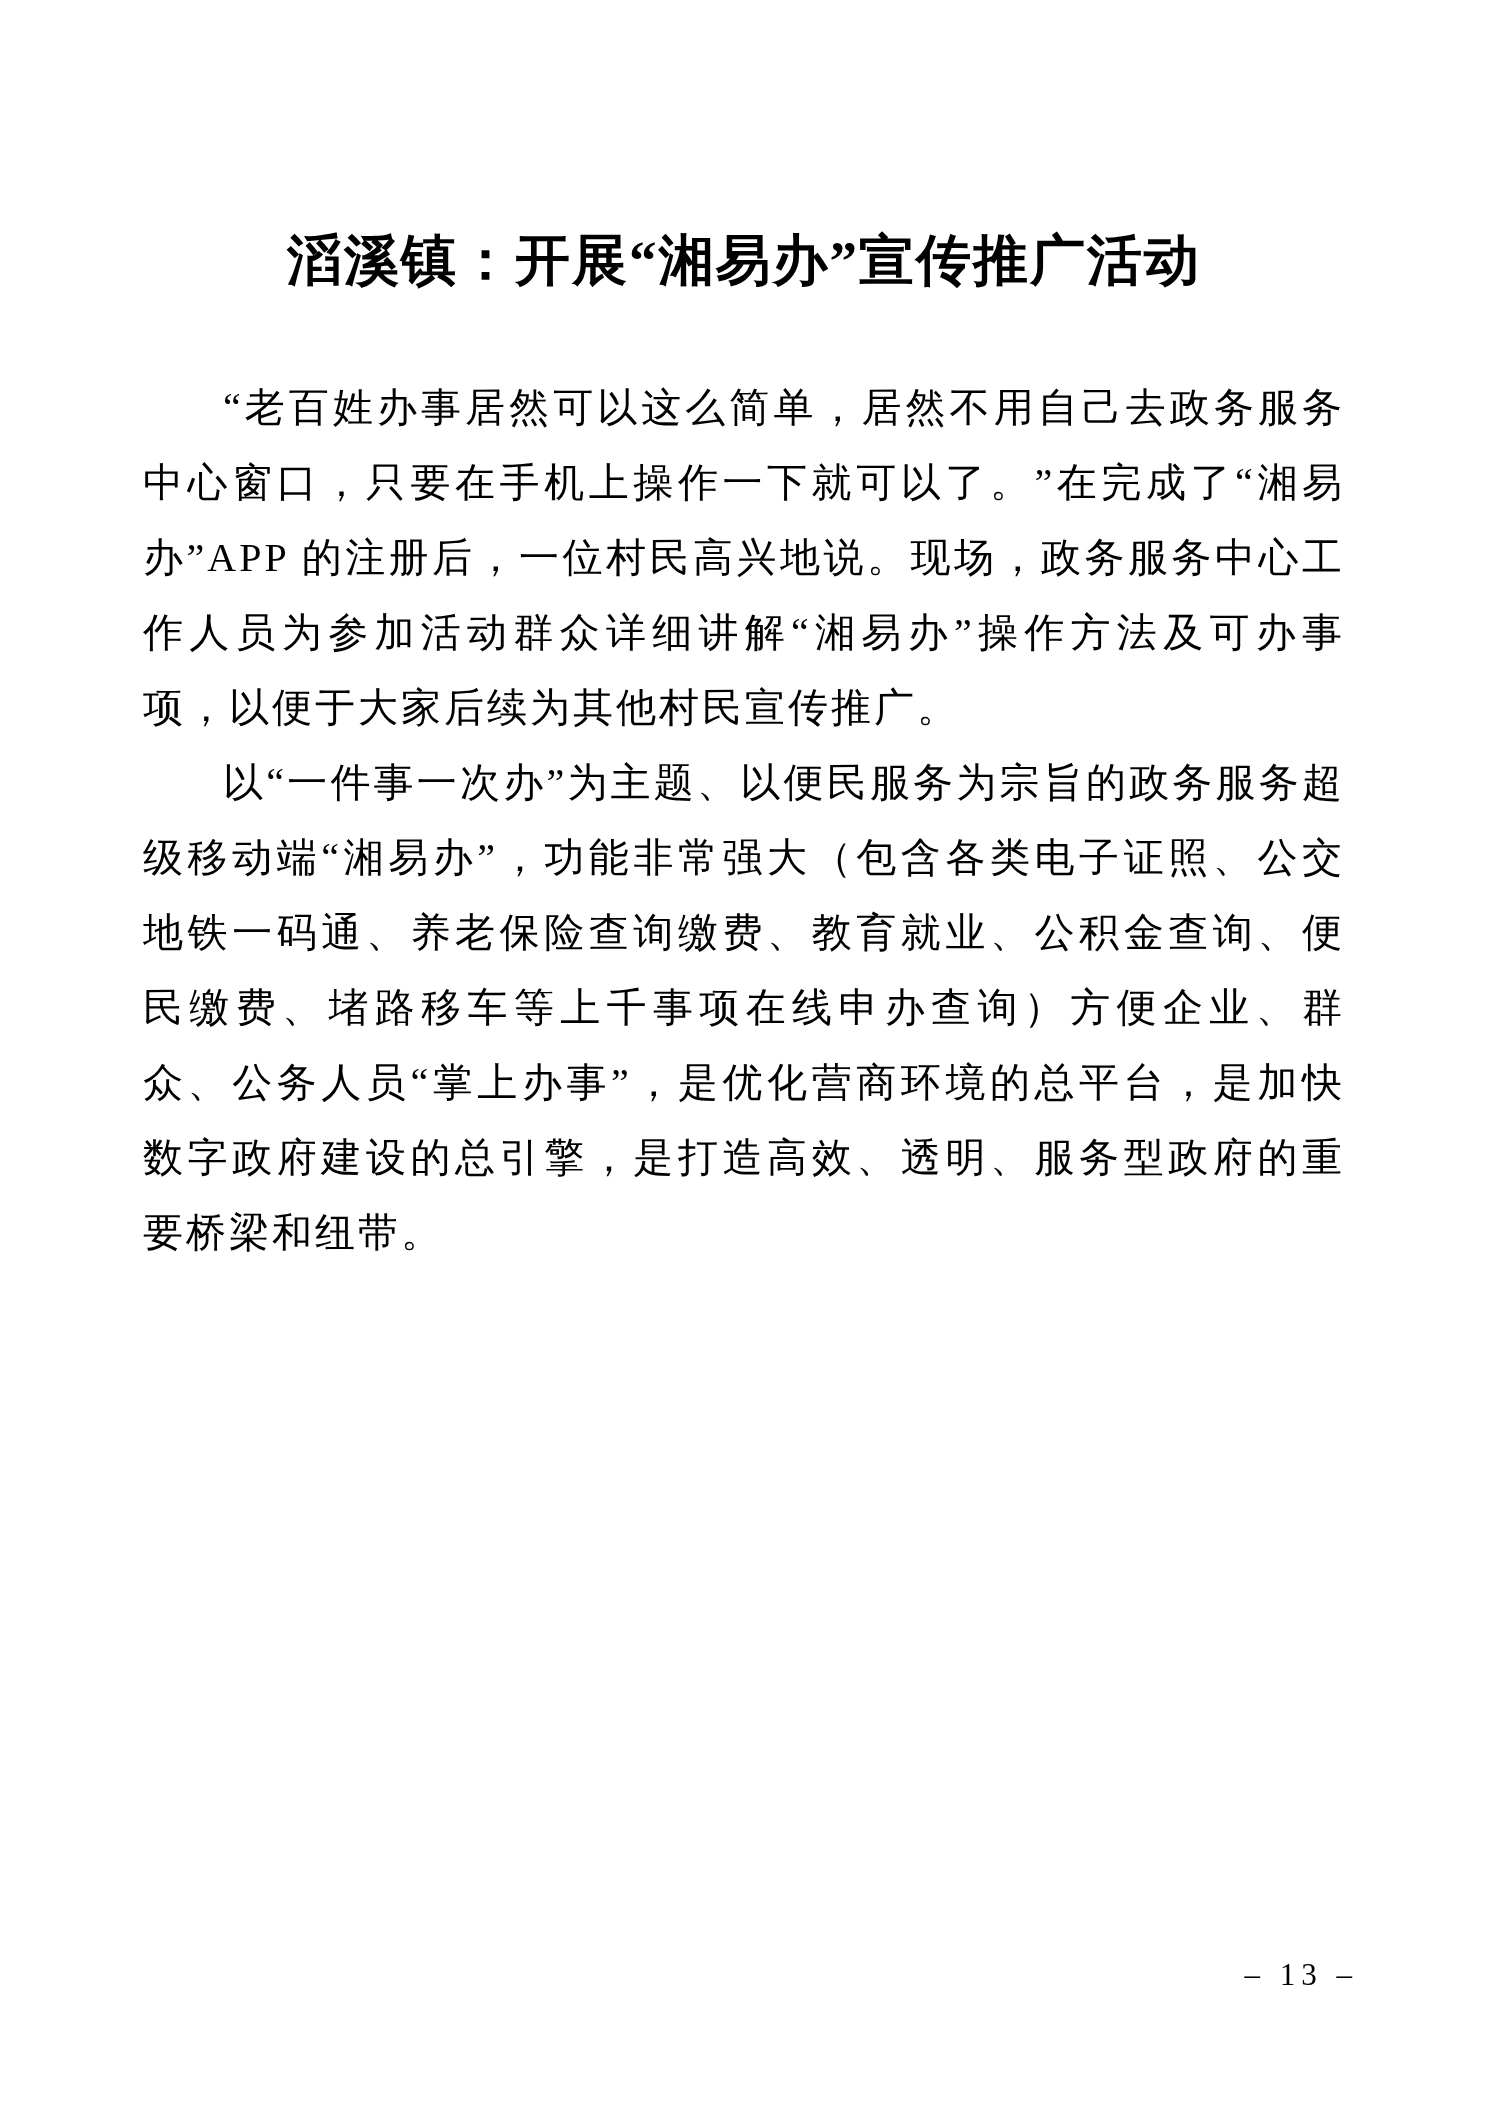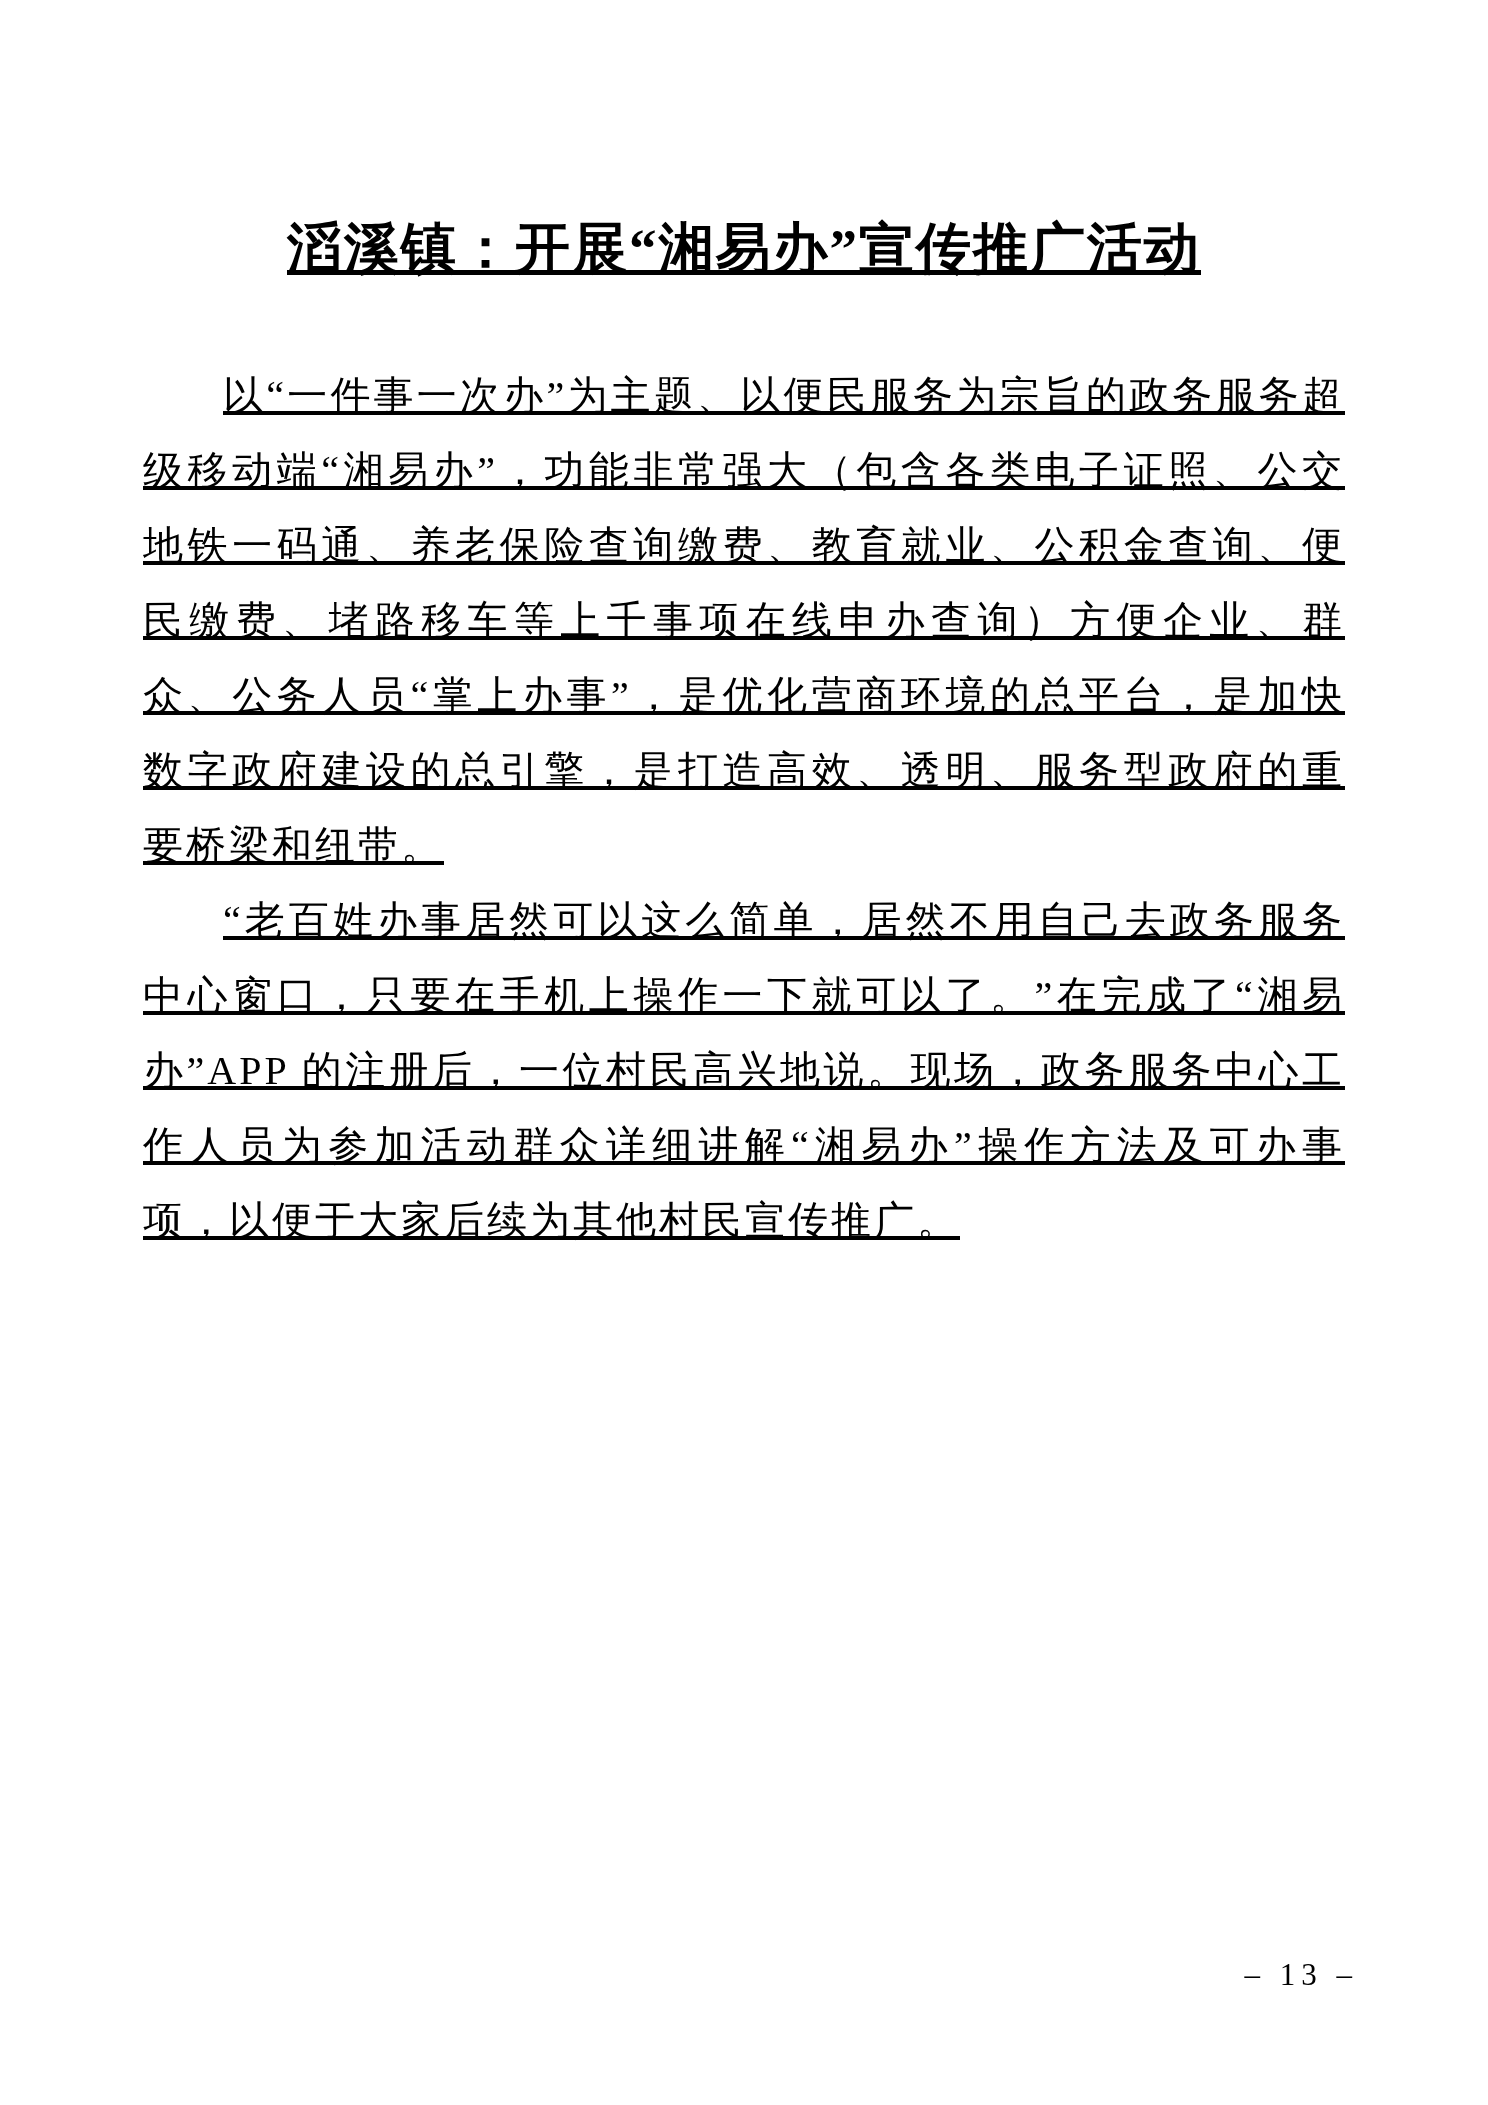--- a/index.html
+++ b/index.html
@@ -13,23 +13,22 @@
     height: 2105px;
     margin: 0 auto;
     background: #ffffff;
     overflow: hidden;
     font-family: "Liberation Serif", "DejaVu Serif", serif;
     color: #000000;
   }
   .content {
     position: absolute;
     left: 143px;
-    top: 212px;
+    top: 224px;
     width: 1202px;
-    text-decoration: underline;
   }
   .doc-title {
     margin: 0 0 72px 0;
     text-align: center;
     font-size: 55px;
     font-weight: bold;
     letter-spacing: 2px;
     line-height: 1.35;
     white-space: nowrap;
   }
@@ -58,20 +57,20 @@
   }
 </style>
 </head>
 <body>
 
 <div class="page">
   <div class="content">
     <h1 class="doc-title">滔溪镇：开展“湘易办”宣传推广活动</h1>
 
 
+    <p class="para">“老百姓办事居然可以这么简单，居然不用自己去政务服务中心窗口，只要在手机上操作一下就可以了。”在完成了“湘易办”APP 的注册后，一位村民高兴地说。现场，政务服务中心工作人员为参加活动群众详细讲解“湘易办”操作方法及可办事项，以便于大家后续为其他村民宣传推广。</p>
+
     <p class="para">以“一件事一次办”为主题、以便民服务为宗旨的政务服务超级移动端“湘易办”，功能非常强大（包含各类电子证照、公交地铁一码通、养老保险查询缴费、教育就业、公积金查询、便民缴费、堵路移车等上千事项在线申办查询）方便企业、群众、公务人员“掌上办事”，是优化营商环境的总平台，是加快数字政府建设的总引擎，是打造高效、透明、服务型政府的重要桥梁和纽带。</p>
-
-    <p class="para">“老百姓办事居然可以这么简单，居然不用自己去政务服务中心窗口，只要在手机上操作一下就可以了。”在完成了“湘易办”APP 的注册后，一位村民高兴地说。现场，政务服务中心工作人员为参加活动群众详细讲解“湘易办”操作方法及可办事项，以便于大家后续为其他村民宣传推广。</p>
 
   </div>
 
   <div class="page-number">– 13 –</div>
 </div>
 
 </body></html>

